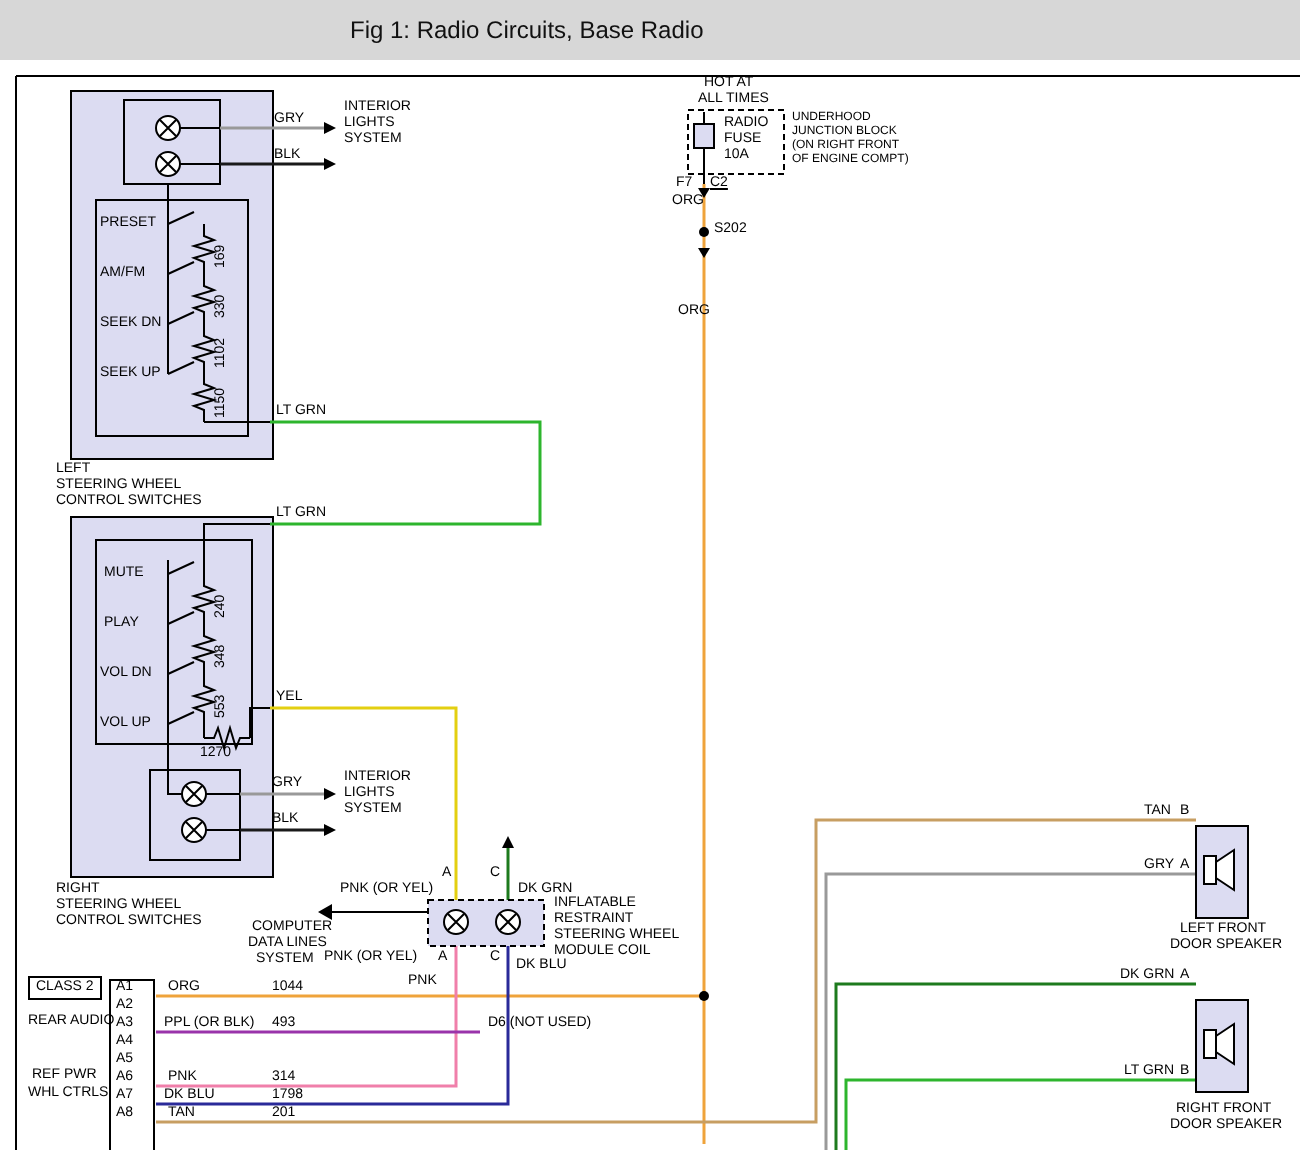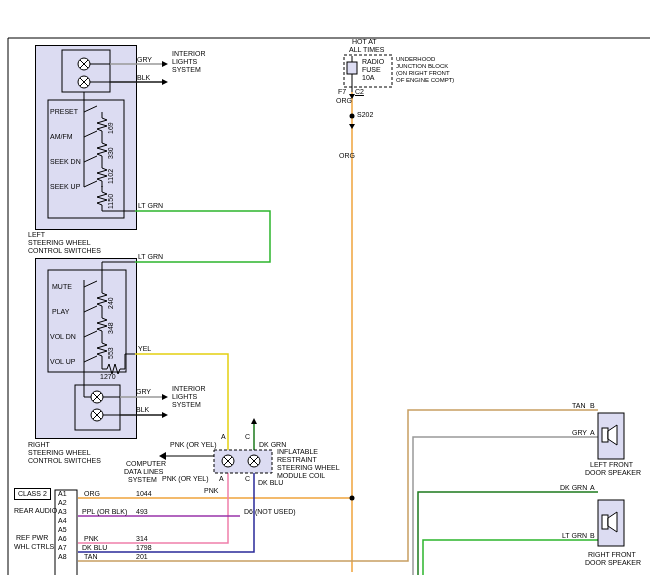--- a/index.html
+++ b/index.html
@@ -13,20 +13,23 @@
   .sm{font-size:6px;line-height:7px;}
   .rot{transform:rotate(-90deg);transform-origin:0 0;}
   .und{text-decoration:underline;}
   .box{border:1px solid #000;background:#fff;padding:1px 3px;}
 </style>
 </head>
 <body>
 
 <div id="stage">
 
+  <div id="titlebar">
+    <div class="t">Fig 1: Radio Circuits, Base Radio</div>
+  </div>
 
   <div class="blk" style="left:35px;top:45px;width:100px;height:183px;"></div>
   <div class="blk" style="left:35px;top:258px;width:100px;height:179px;"></div>
 
   <svg width="650" height="575">
     <defs>
       <path id="rzv" d="M0,0 v6 l5,2 l-10,3 l10,3 l-10,3 l5,2 v6" fill="none"></path>
       <path id="rzh" d="M0,0 h5 l2,-5 l3,10 l3,-10 l3,10 l2,-5 h5" fill="none"></path>
       <g id="lamp">
           <circle r="6" fill="#ffffff" stroke="#000"></circle>

